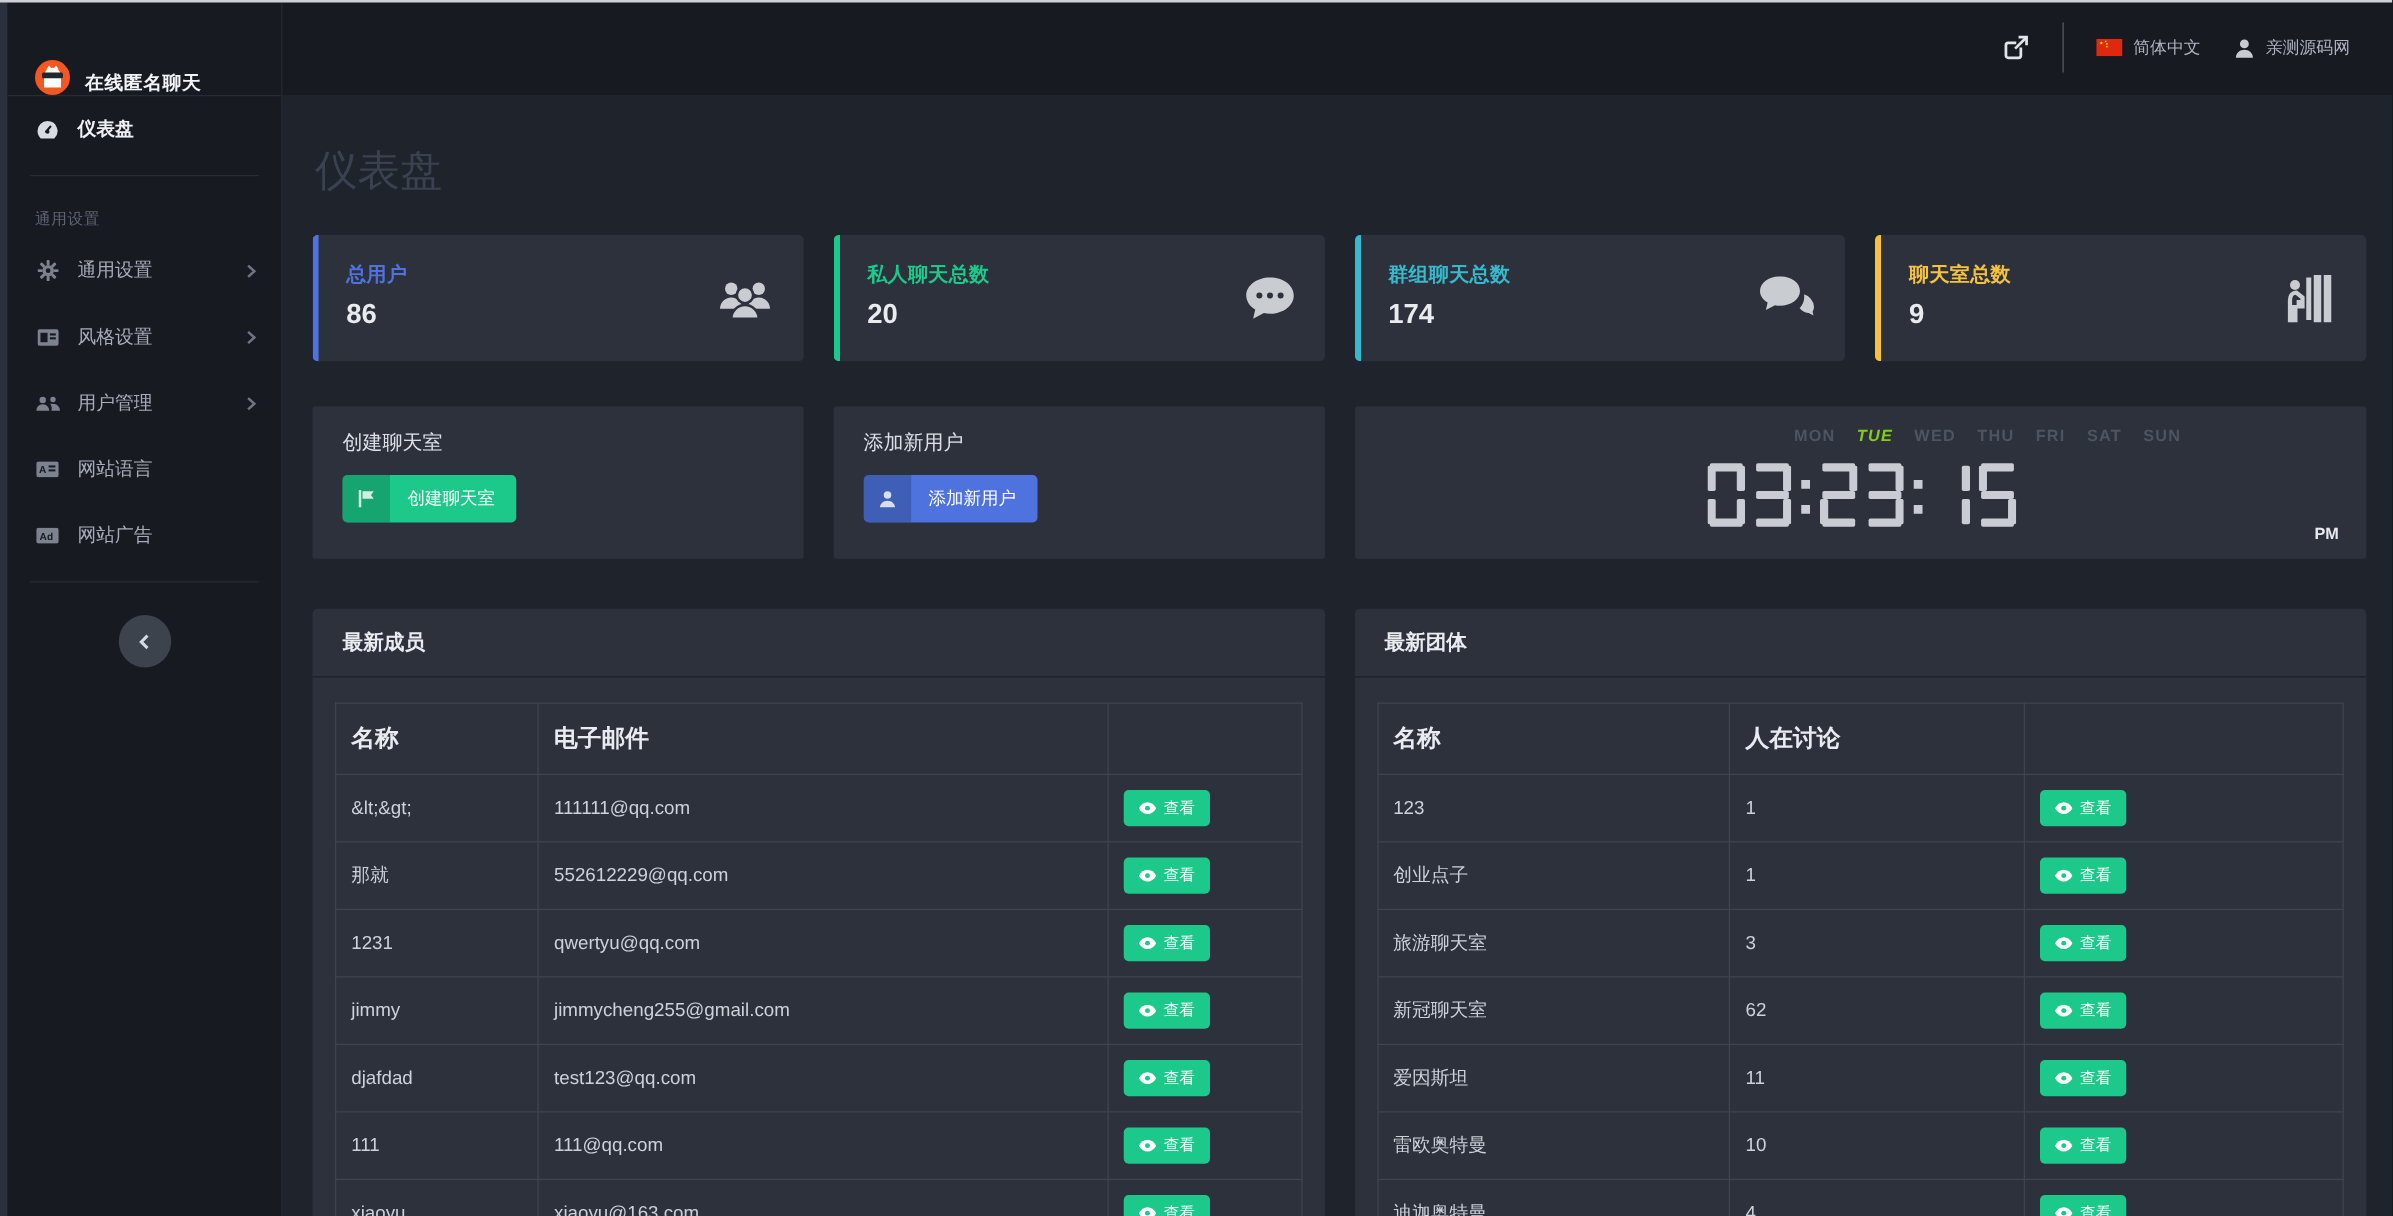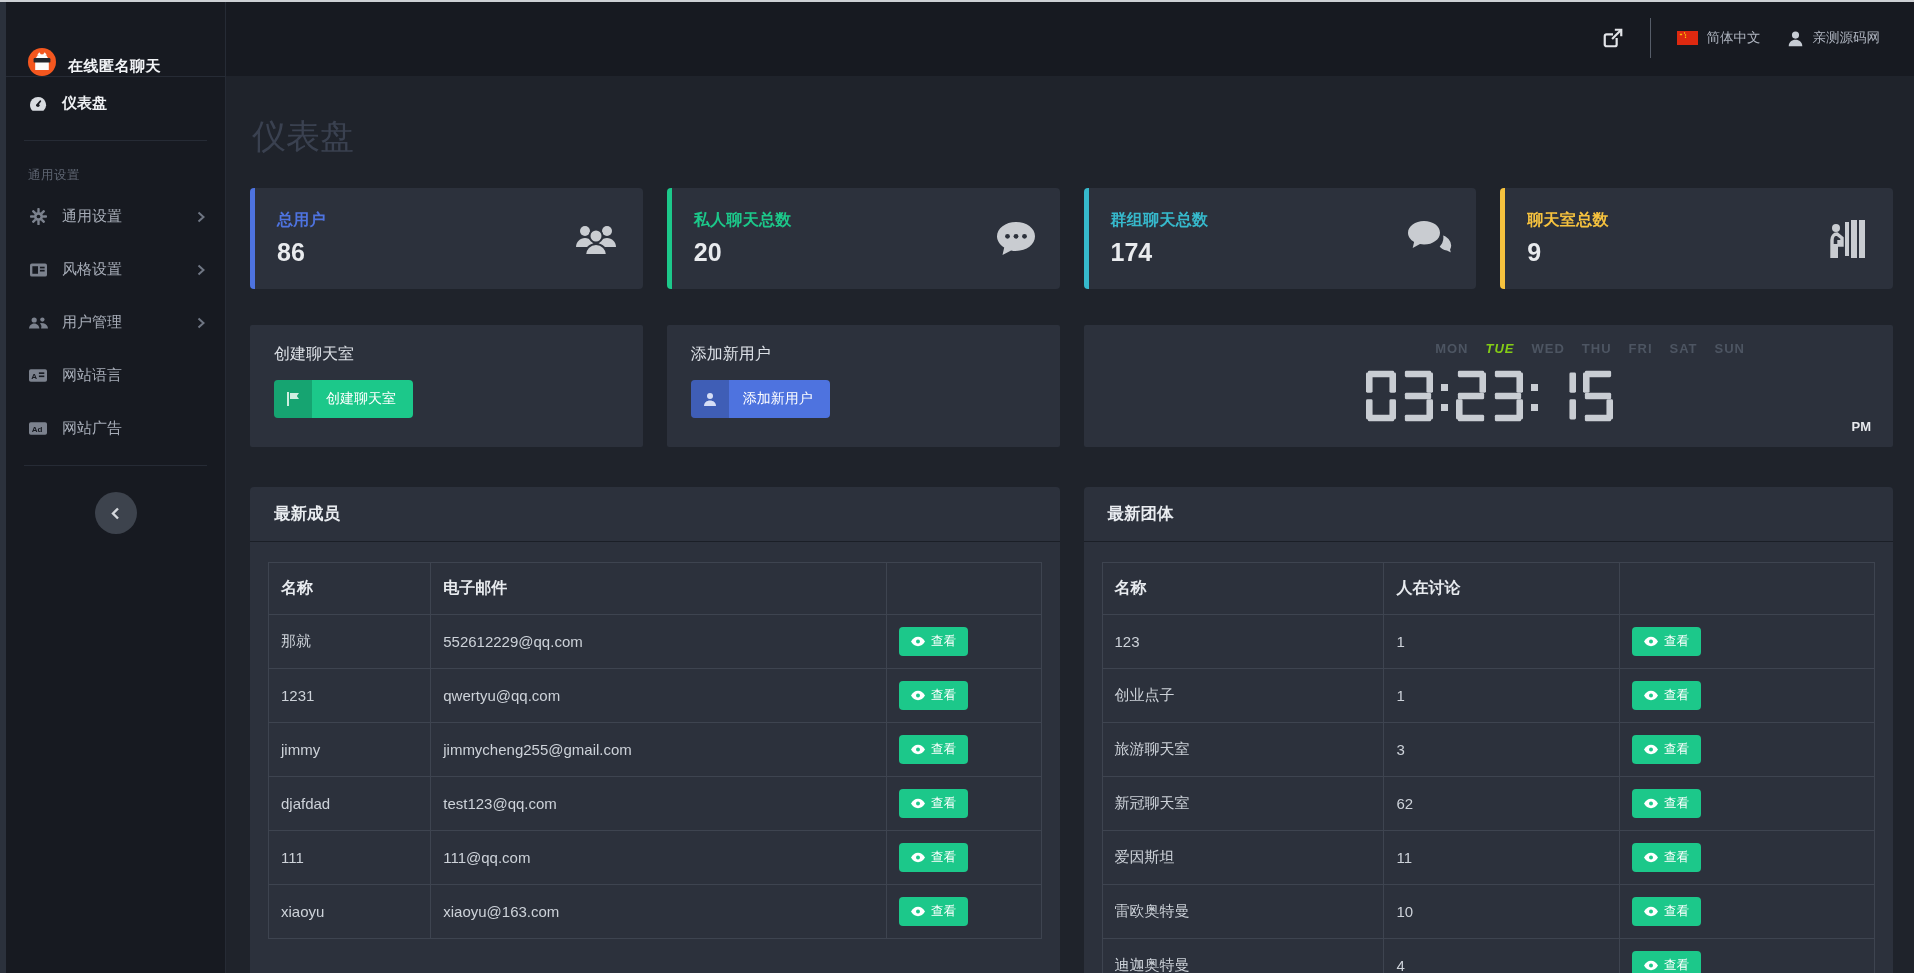--- a/index.html
+++ b/index.html
@@ -31,21 +31,21 @@
   .v-divider { width:1px; height:40px; background:#565d69; }
   .content { flex:1; padding:12px 21px 0 24px; overflow:hidden; }
   .page-title { font-size:34px; font-weight:500; color:#3a4150; margin:8px 0 28px 2px; }
 
   .grid4 { display:grid; grid-template-columns:repeat(4,minmax(0,1fr)); gap:24px; }
   .grid2 { display:grid; grid-template-columns:repeat(2,minmax(0,1fr)); gap:24px; }
 
   
   .stat-card { position:relative; height:101px; background:#2c313c; border-left:5px solid #4e73df; border-radius:4px; padding:22px 22px 0 22px; }
   .stat-label { font-size:16px; font-weight:bold; letter-spacing:.3px; }
-  .stat-value { margin-top:7px; font-size:25px; font-weight:bold; color:#e9ebee; }
+  .stat-value { margin-top:7px; font-size:22px; font-weight:bold; color:#e9ebee; }
   .stat-ic { position:absolute; right:24px; top:50%; transform:translateY(-50%); opacity:.92; }
 
   
   .actions { margin-top:36px; }
   .action-card { height:122px; background:#2c313c; border-radius:2px; padding:19px 24px; }
   .action-title { color:#dde1e7; font-size:16px; font-weight:500; margin-bottom:15px; }
   .btn-split { display:inline-flex; align-items:stretch; border:none; border-radius:4px; overflow:hidden; color:#fff; font-size:14px; cursor:pointer; padding:0; }
   .btn-split .ic { width:38px; display:flex; align-items:center; justify-content:center; background:rgba(0,0,0,.18); }
   .btn-split .tx { padding:10px 17px 10px 14px; display:flex; align-items:center; }
   .btn-green { background:#1cc88a; }
@@ -64,21 +64,21 @@
   .meridiem { position:absolute; right:22px; bottom:13px; color:#e8eaee; font-size:13px; font-weight:bold; }
 
   
   .tables { margin-top:40px; }
   .table-card { background:#2c313c; border-radius:4px; overflow:hidden; }
   .table-card-header { padding:16px 24px; border-bottom:1px solid #1b1f27; }
   .table-card-title { color:#e9ecf0; font-size:16.5px; font-weight:bold; }
   .table-wrap { padding:20px 18px 18px 18px; }
   table { width:100%; border-collapse:collapse; table-layout:fixed; }
   th, td { border:1px solid #3e4450; text-align:left; vertical-align:middle; }
-  th { padding:15px 12px; font-size:16px; color:#e8ebef; font-weight:bold; }
+  th { padding:15px 12px; font-size:19px; color:#e8ebef; font-weight:bold; }
   td { padding:12px 12px; font-size:15px; color:#cdd2d9; height:51px; }
   .btn-view { display:inline-flex; align-items:center; gap:6px; background:#1cc88a; color:#fff; border:none; border-radius:4px; padding:6px 12px; font-size:12.5px; cursor:pointer; }
   .btn-view .eye { display:flex; }
 
   svg { display:block; }
 </style>
 </head>
 <body>
 
 <div class="page">
@@ -416,20 +416,33 @@
                   </colgroup>
                 <thead>
                     <tr>
                       <th>名称</th>
                       <th>电子邮件</th>
                       <th></th>
                     </tr>
                   </thead>
                 <tbody>
                     <tr>
+                      <td>&amp;lt;&amp;gt;</td>
+                      <td>111111@qq.com</td>
+                      <td><button class="btn-view">
+                          <span class="eye">
+                            <svg width="14" height="11" viewBox="0 0 24 16">
+                              <path d="M12 0C7.2 0 2.9 3.1 0 8c2.9 4.9 7.2 8 12 8s9.1-3.1 12-8c-2.9-4.9-7.2-8-12-8z" fill="#ffffff"></path>
+                              <circle cx="12" cy="8" r="3.4" fill="#1cc88a"></circle>
+                            </svg>
+                          </span>
+                          <span>查看</span>
+                        </button></td>
+                    </tr>
+                    <tr>
                       <td>那就</td>
                       <td>552612229@qq.com</td>
                       <td><button class="btn-view">
                           <span class="eye">
                             <svg width="14" height="11" viewBox="0 0 24 16">
                               <path d="M12 0C7.2 0 2.9 3.1 0 8c2.9 4.9 7.2 8 12 8s9.1-3.1 12-8c-2.9-4.9-7.2-8-12-8z" fill="#ffffff"></path>
                               <circle cx="12" cy="8" r="3.4" fill="#1cc88a"></circle>
                             </svg>
                           </span>
                           <span>查看</span>

